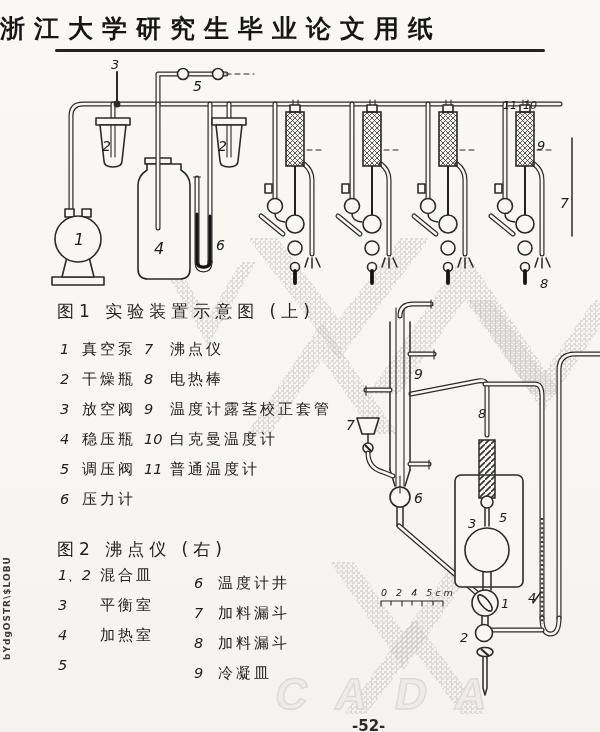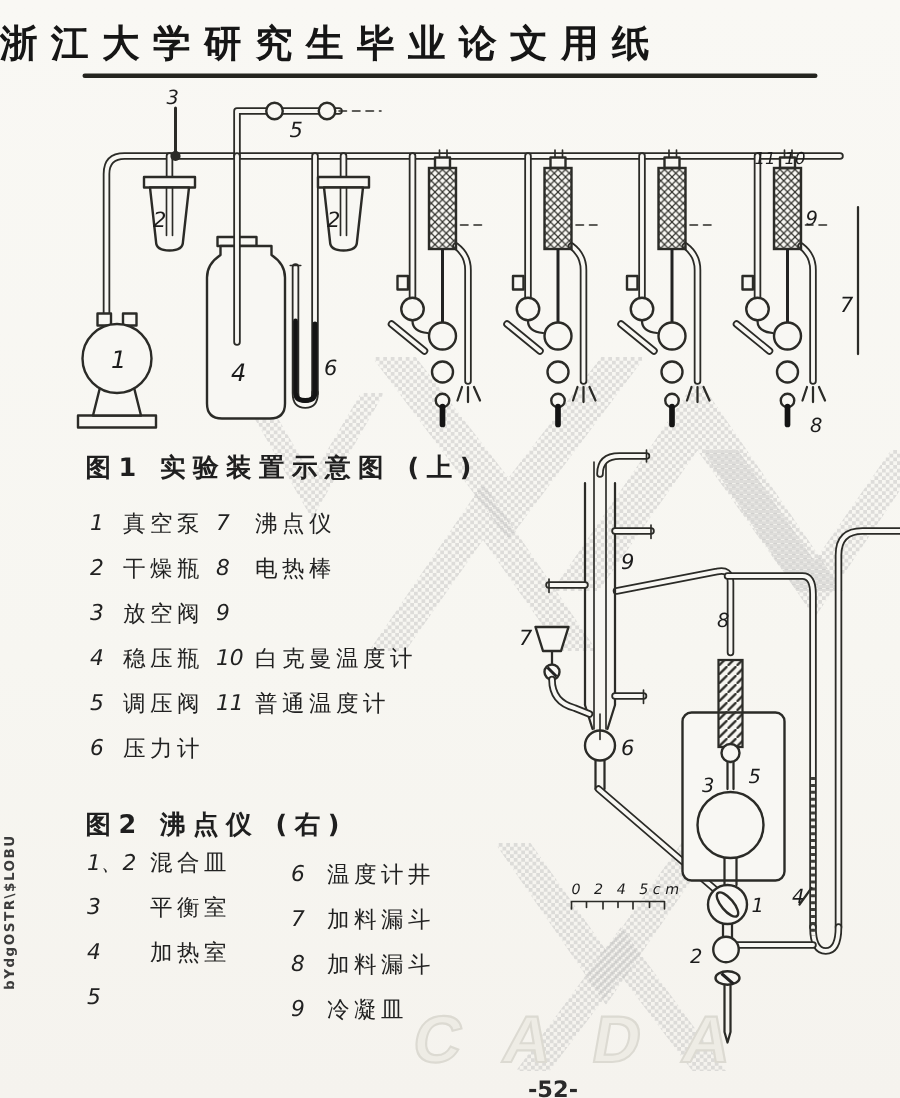--- a/index.html
+++ b/index.html
@@ -9,21 +9,21 @@
     font-family:"Liberation Serif",serif;color:#1b1b1b;
   }
   
   .title{
     position:absolute;top:12px;left:0;right:0;text-align:left;
     font-size:25px;font-weight:bold;letter-spacing:9px;color:#161616;
   }
   .rule{position:absolute;top:49px;left:55px;width:490px;height:3px;background:#24241f;border-radius:2px;}
 
   
-  .caption{position:absolute;font-size:17px;font-weight:700;letter-spacing:5px;color:#1f1f1f;
+  .caption{position:absolute;font-size:17px;font-weight:400;letter-spacing:5px;color:#1f1f1f;
     font-family:"DejaVu Sans",sans-serif;}
   .cap1{top:300px;left:57px;}
   .cap2{top:538px;left:57px;}
   .legend{position:absolute;font-family:"DejaVu Sans",sans-serif;font-size:15px;color:#222;}
   .legend .row{display:flex;height:30px;align-items:center;}
   .legend .num{display:inline-block;font-style:italic;font-size:14.5px;flex:0 0 auto;}
   .legend .lbl{letter-spacing:3px;white-space:nowrap;font-family:Liberation Serif, serif;}
   .l1a{top:334px;left:60px;}  .l1a .num{width:22px;}
   .l1b{top:334px;left:144px;} .l1b .num{width:26px;}
   .l2a{top:560px;left:58px;}  .l2a .num{width:42px;}
@@ -377,20 +377,21 @@
     <div class="row">
         <span class="num">7</span>
         <span class="lbl">沸点仪</span>
       </div>
     <div class="row">
         <span class="num">8</span>
         <span class="lbl">电热棒</span>
       </div>
     <div class="row">
         <span class="num">9</span>
+        <span class="lbl">温度计露茎校正套管</span>
       </div>
     <div class="row">
         <span class="num">10</span>
         <span class="lbl">白克曼温度计</span>
       </div>
     <div class="row">
         <span class="num">11</span>
         <span class="lbl">普通温度计</span>
       </div>
   </div>

